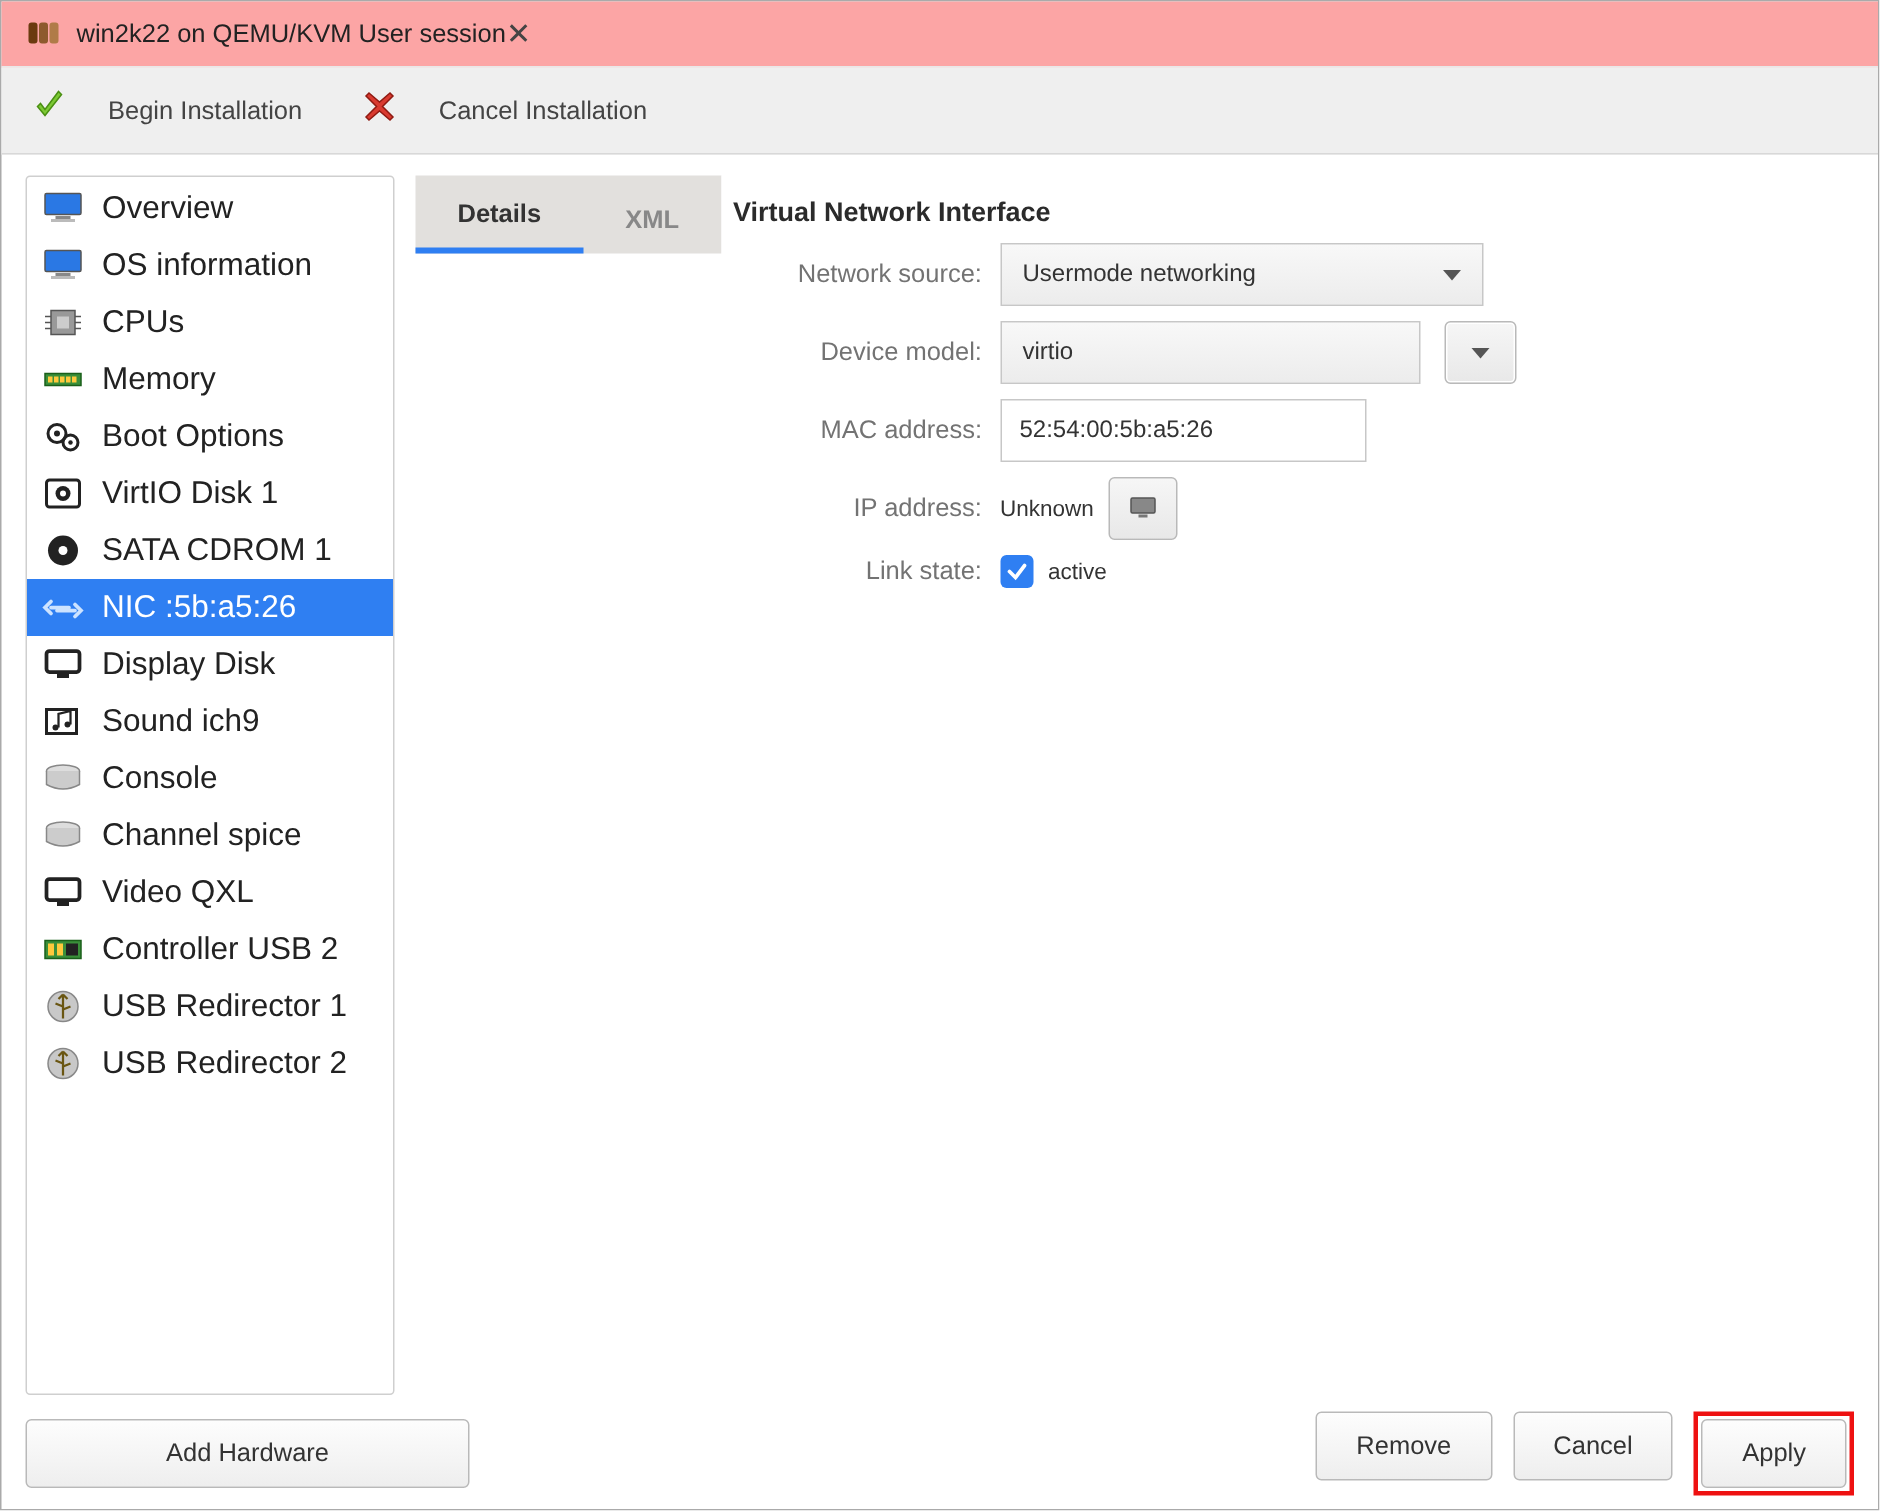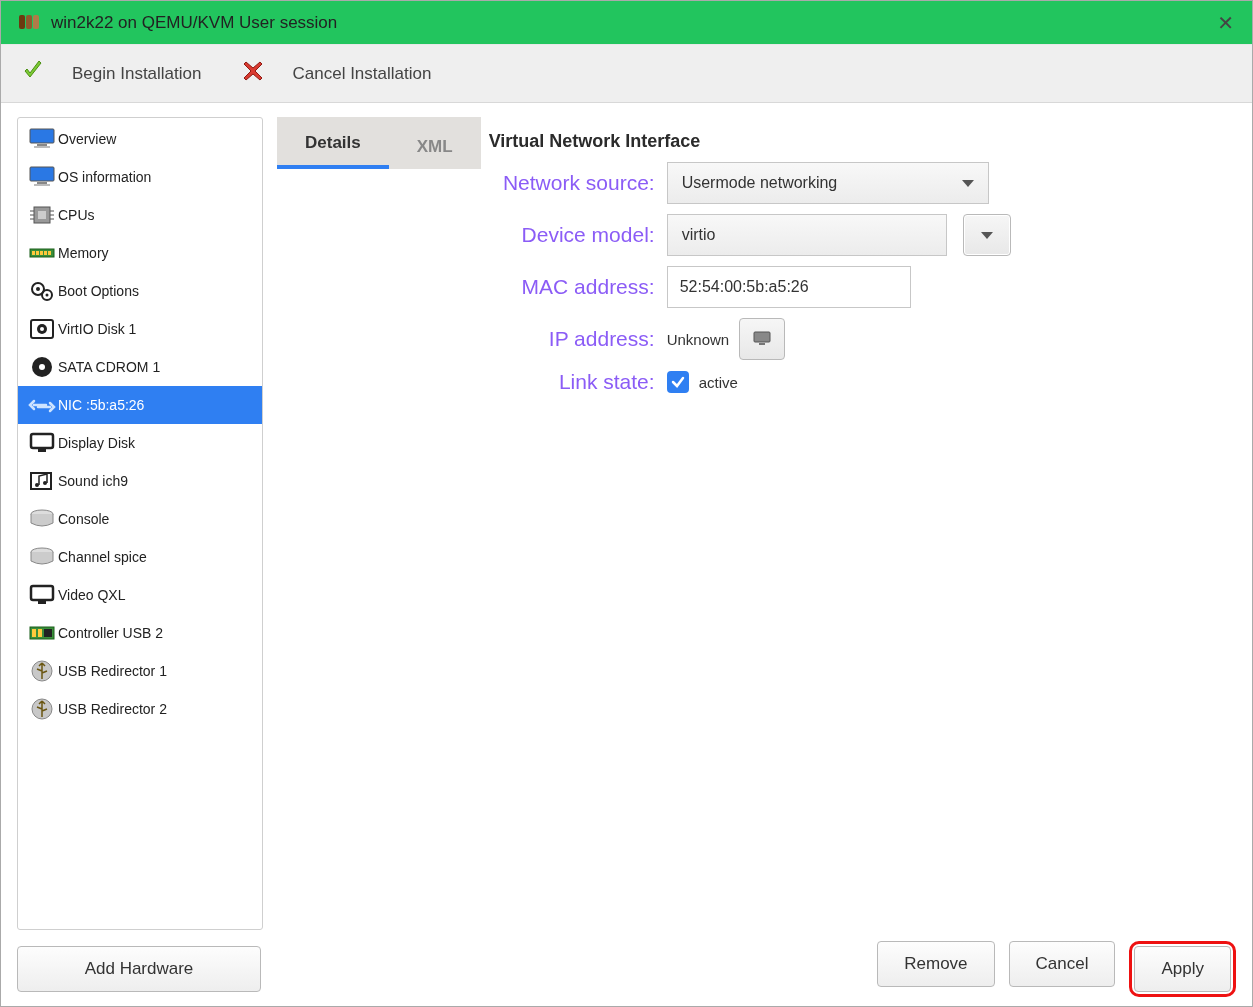--- a/index.html
+++ b/index.html
@@ -17,23 +17,22 @@
   height: 1007px;
   border: 1px solid #aaa;
   display: flex;
   flex-direction: column;
   background: #fff;
 }
 .titlebar {
   height: 44px;
   display: flex;
   align-items: center;
-  justify-content: space-between;
   padding: 0 18px 0 18px;
-  background: #22c55e;
+  background: #fca5a5;
   border-bottom: 1px solid #e8e8e8;
 }
 .titlebar .left { display:flex; align-items:center; gap: 10px;}
 .titlebar .title-text { font-size: 17px; color: #222;}
 .titlebar .close-x {
   font-size: 20px; color:#444; cursor:pointer; font-weight:300;
 }
 .app-icon {
   width: 22px; height: 16px; display:inline-block; position:relative;
 }
@@ -67,22 +66,23 @@
   width: 246px;
   border:1px solid #cfcfcf;
   border-radius:3px;
   background:#fff;
   overflow-y:auto;
   padding: 2px 0;
 }
 .sidebar-item {
   display:flex;
   align-items:center;
+  gap:10px;
   padding: 6px 10px 6px 8px;
-  font-size:14px;
+  font-size:21px;
   color:#222;
   cursor:pointer;
 }
 .sidebar-item .icon-box {
   width:32px; height:26px; display:flex; align-items:center; justify-content:center;
 }
 .sidebar-item.selected {
   background:#2f7ff2;
   color:#fff;
 }
@@ -124,22 +124,22 @@
 }
 .form-row {
   display:flex;
   align-items:center;
   margin: 10px 0;
 }
 .form-label {
   width: 180px;
   text-align:right;
   padding-right:12px;
-  font-size:21px;
-  color:#8b5cf6;
+  font-size:17px;
+  color:#737373;
 }
 .combo, .input-box {
   height:42px;
   border:1px solid #c7c7c7;
   border-radius:0;
   background:#fff;
   display:flex;
   align-items:center;
   padding: 0 14px;
   font-size:16px;
@@ -188,22 +188,22 @@
   height:46px;
   padding: 0 26px;
   border:1px solid #b9b9b9;
   border-radius:4px;
   background:linear-gradient(#fdfdfd,#eeeeee);
   font-size:17px;
   color:#333;
   cursor:pointer;
   display:flex;align-items:center;justify-content:center;
 }
-.btn.add { width:244px;}
-.highlight-box { border:3px solid #e11; border-radius:10px; padding:2px;}
+.btn.add { width:296px;}
+.highlight-box { border:3px solid #e11; border-radius:0; padding:2px;}
 </style>
 </head>
 <body>
 
 <div class="window">
 
   <div class="titlebar">
     <div class="left">
       <span class="app-icon">
           <span></span>

